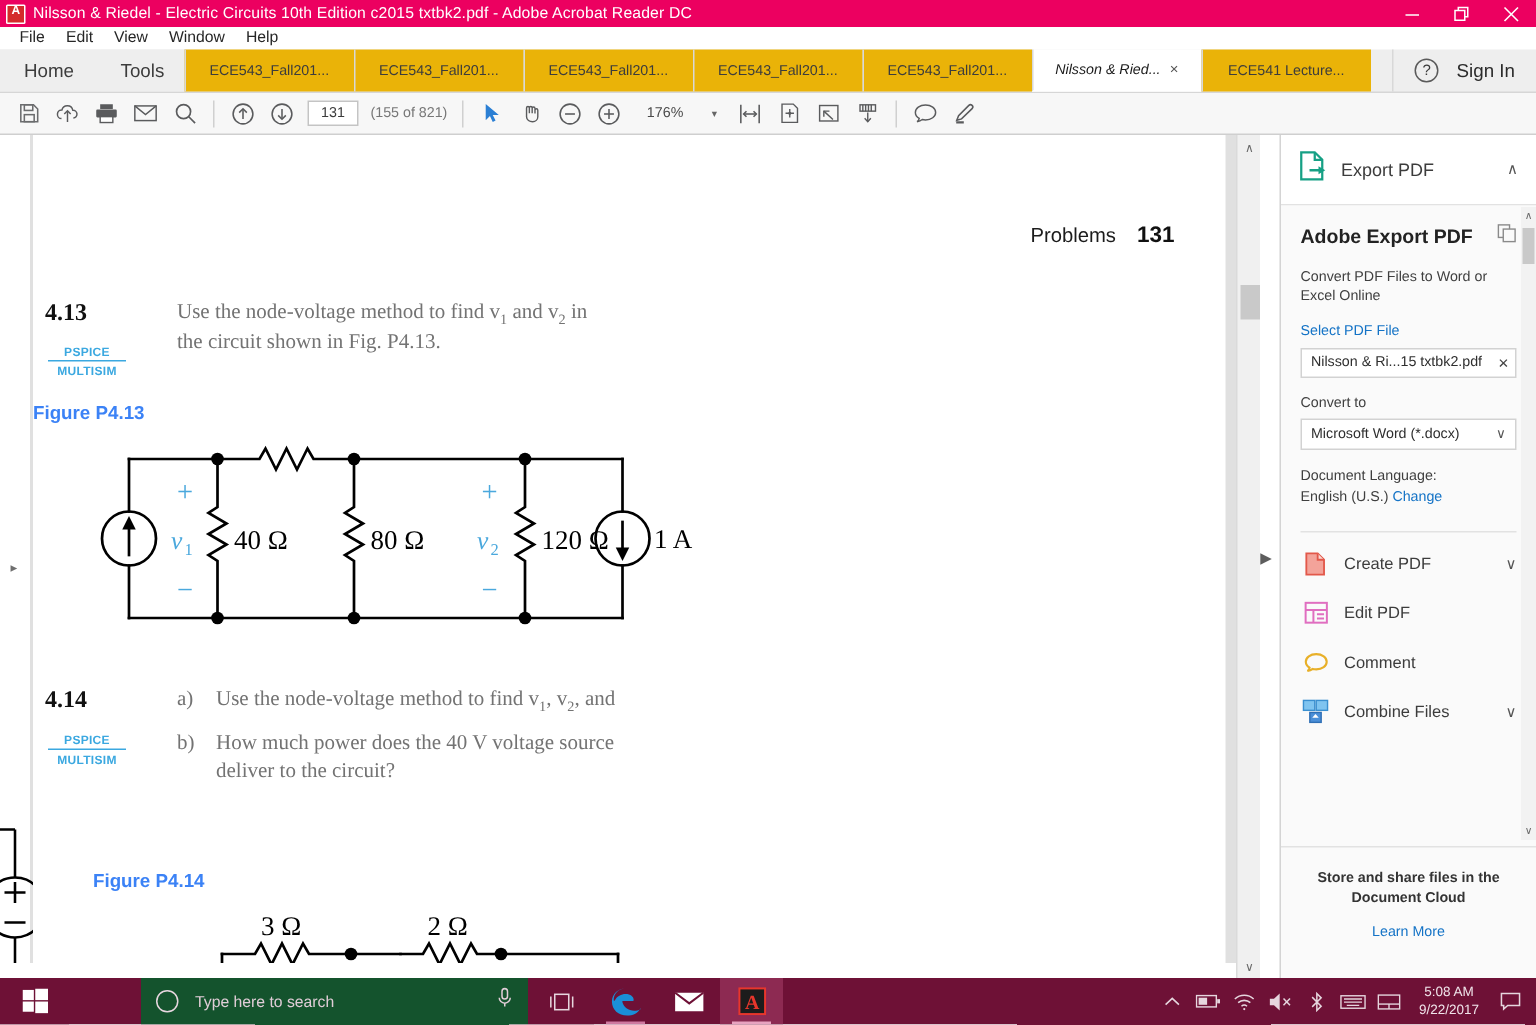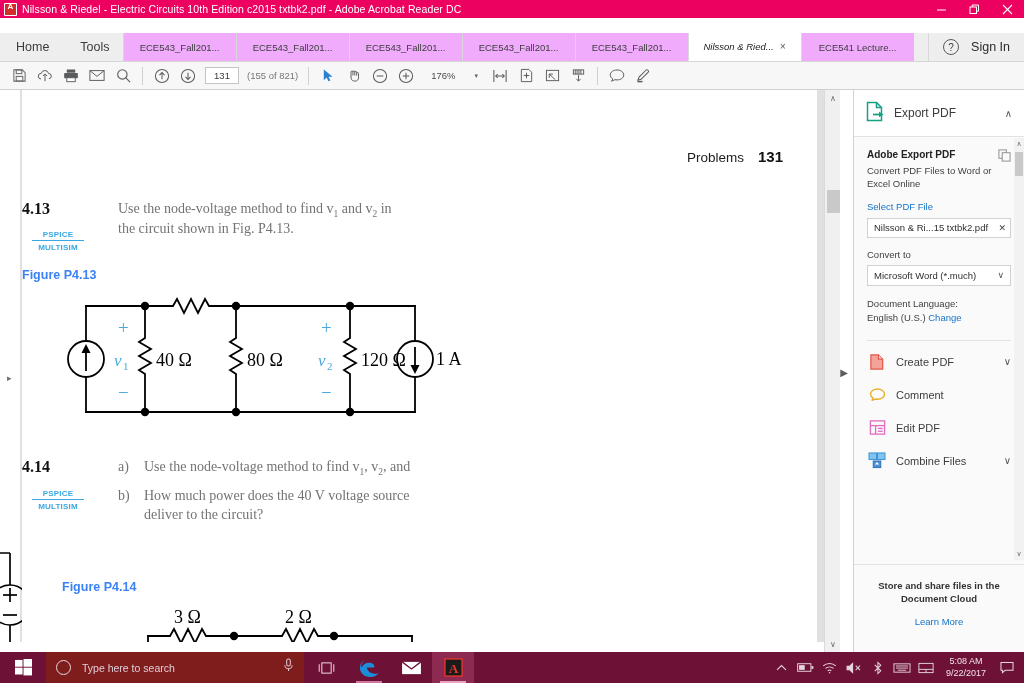--- a/index.html
+++ b/index.html
@@ -55,21 +55,21 @@
     border-bottom: 1px solid #d6d6d6;
   }
   .tab-home, .tab-tools {
     display: flex; align-items: center; justify-content: center;
     font-size: 12.5px; color: #3c3c3c; padding: 0 13px; background: #eeeeee;
   }
   .tab-home { padding-left: 16px; padding-right: 18px; }
   .tab-doc {
     width: 113px; flex: 0 0 113px;
     display: flex; align-items: center; justify-content: center;
-    font-size: 9.5px; color: #3c3c3c; background: #f0abfc;
+    font-size: 9.5px; color: #3c3c3c; background: #eab308;
     border-left: 1px solid #d8d8d8;
     position: relative; overflow: hidden; white-space: nowrap;
   }
   .tab-doc.active { background: #ffffff; border-bottom: 1px solid #ffffff; color: #1a1a1a; font-style: italic; }
   .tab-doc .close-x {
     margin-left: 6px; font-size: 10px; color: #555; line-height: 1;
   }
   .tab-right {
     margin-left: auto; display: flex; align-items: center;
     padding-right: 14px; gap: 12px; border-left: 1px solid #d8d8d8; padding-left: 14px;
@@ -130,21 +130,21 @@
   
   .pg-header {
     position: absolute; right: 34px; top: 58px;
     font-family: "Liberation Sans", sans-serif; display: flex; align-items: baseline; gap: 14px;
   }
   .pg-header .lbl { font-size: 13.5px; color: #1c1c1c; }
   .pg-header .num { font-size: 15px; font-weight: bold; color: #111; }
 
   .prob { position: absolute; display: flex; }
   .prob-num {
-    width: 52px; flex: 0 0 52px; text-align: left; padding-right: 8px;
+    width: 52px; flex: 0 0 52px; text-align: center; padding-right: 8px;
     font-family: "Liberation Serif", serif; font-weight: bold; font-size: 16px; color: #111;
   }
   .prob-body { font-family: "Liberation Serif", serif; font-size: 14px; color: #737373; line-height: 1.32; margin-left: 44px; }
   .tagbox {
     position: absolute; width: 52px; text-align: center;
     font-family: "Liberation Sans", sans-serif; font-weight: bold;
     font-size: 8px; color: #3ba8e0; letter-spacing: 0.2px; margin-left: 10px;
   }
   .tagbox .pspice { border-bottom: 1px solid #3ba8e0; padding-bottom: 1px; display: block; }
   .tagbox .multisim { display: block; margin-top: 2px; }
@@ -179,23 +179,23 @@
     background: #fafafa; border-left: 1px solid #d4d4d4;
   }
   .rp-head {
     height: 47px; display: flex; align-items: center; padding: 0 12px;
     border-bottom: 1px solid #e2e2e2; background: #ffffff;
   }
   .rp-head .title { font-size: 12px; color: #3c3c3c; margin-left: 9px; }
   .rp-head .caret { margin-left: auto; font-size: 10px; color: #555; }
 
   .rp-body { padding: 12px 13px 0 13px; background: #fafafa; }
-  .rp-b-title { font-size: 10px; font-weight: bold; color: #222; display: flex; align-items: flex-start; }
+  .rp-b-title { font-size: 13px; font-weight: bold; color: #222; display: flex; align-items: flex-end; }
   .rp-b-title .copyicon { margin-left: auto; color: #8a8a8a; }
-  .rp-desc { font-size: 9.5px; color: #3f3f3f; line-height: 1.42; margin-top: 0; }
+  .rp-desc { font-size: 9.5px; color: #3f3f3f; line-height: 1.42; margin-top: 13px; }
   .rp-link { font-size: 9.5px; color: #1473c6; margin-top: 10px; }
   .rp-field {
     margin-top: 6px; height: 20px; border: 1px solid #d2d2d2; background: #ffffff;
     display: flex; align-items: center; padding: 0 6px; font-size: 9.5px; color: #2e2e2e;
     overflow: hidden; white-space: nowrap; position: relative;
   }
   .rp-field .clearx { position: absolute; right: 4px; font-size: 9px; color: #444; }
   .rp-label { font-size: 9.5px; color: #3f3f3f; margin-top: 11px; }
   .rp-select {
     margin-top: 5px; height: 21px; border: 1px solid #d2d2d2; background: #ffffff;
@@ -235,22 +235,22 @@
   
   .taskbar {
     position: absolute; left: 0; bottom: 0; width: 1024px; height: 31px;
     background: #6e1136; display: flex; align-items: center;
   }
   .tb-start {
     width: 46px; height: 31px; display: flex; align-items: center; justify-content: center;
     background: #6e1136;
   }
   .tb-search {
-    width: 258px; height: 31px; background: #7f1d1d; display: flex; align-items: center;
-    padding-left: 10px; color: #e8d7e0;
+    width: 258px; height: 31px; background: #14532d; display: flex; align-items: center;
+    padding-left: 10px; color: #e8d7e0; margin-left: 48px;
   }
   .tb-search .circ { width: 15px; height: 15px; border: 1.6px solid #e8d7e0; border-radius: 50%; flex: 0 0 auto; }
   .tb-search .ph { font-size: 10.5px; margin-left: 11px; color: #e0cdd7; }
   .tb-search .mic { margin-left: auto; margin-right: 10px; color: #e0cdd7; }
   .tb-taskview {
     width: 44px; height: 31px; display: flex; align-items: center; justify-content: center;
     color: #e6d6de; font-size: 12px; background: #6e1136;
   }
   .tb-app {
     width: 42px; height: 31px; display: flex; align-items: center; justify-content: center;
@@ -285,20 +285,27 @@
       </div>
       <div class="win-btn">
         <svg width="11" height="11" viewBox="0 0 11 11">
           <line x1="1" y1="1" x2="10" y2="10" stroke="#fff" stroke-width="1.1"></line>
           <line x1="10" y1="1" x2="1" y2="10" stroke="#fff" stroke-width="1.1"></line>
         </svg>
       </div>
     </div>
   </div>
 
+  <div class="menubar">
+    <div class="menu-item">File</div>
+    <div class="menu-item">Edit</div>
+    <div class="menu-item">View</div>
+    <div class="menu-item">Window</div>
+    <div class="menu-item">Help</div>
+  </div>
 
   <div class="tabbar">
     <div class="tab-home">Home</div>
     <div class="tab-tools">Tools</div>
     <div class="tab-doc">
       <span>ECE543_Fall201...</span>
     </div>
     <div class="tab-doc">
       <span>ECE543_Fall201...</span>
     </div>
@@ -642,21 +649,21 @@
         </span>
       </div>
       <div class="rp-desc">Convert PDF Files to Word or Excel Online</div>
       <div class="rp-link">Select PDF File</div>
       <div class="rp-field">
         <span>Nilsson &amp; Ri...15 txtbk2.pdf</span>
         <span class="clearx">✕</span>
       </div>
       <div class="rp-label">Convert to</div>
       <div class="rp-select">
-        <span>Microsoft Word (*.much)</span>
+        <span>Microsoft Word (*.docx)</span>
         <span class="caret">∨</span>
       </div>
       <div class="rp-lang">
         <div>Document Language:</div>
         <div>
           <span>English (U.S.)</span>
           <span class="chg">Change</span>
         </div>
       </div>
       <div class="rp-sep"></div>
@@ -664,43 +671,43 @@
 
     <div class="rp-tool" style="margin-top:4px;">
       <span class="ic">
         <svg width="17" height="18" viewBox="0 0 18 19">
           <path d="M2 2h8l4.5 4.5V17H2z" fill="#f3a39a" stroke="#e2584a" stroke-width="1.3"></path>
           <path d="M10 2v4.5h4.5" fill="#fbd8d3" stroke="#e2584a" stroke-width="1.3"></path>
         </svg>
       </span>
       <span class="lb">Create PDF</span>
       <span class="caret">∨</span>
-    </div>
-    <div class="rp-tool">
-      <span class="ic">
-        <svg width="17" height="16" viewBox="0 0 18 17" fill="none" stroke="#e8b029" stroke-width="1.5">
-          <path d="M9 2.2c-4.2 0-7.4 2.4-7.4 5.4 0 1.7 1 3.2 2.7 4.2-.2 1-.8 1.9-1.5 2.4 1.4-.2 2.8-.8 3.7-1.5.8.2 1.6.3 2.5.3 4.2 0 7.4-2.4 7.4-5.4S13.2 2.2 9 2.2z"></path>
-        </svg>
-      </span>
-      <span class="lb">Comment</span>
     </div>
     <div class="rp-tool">
       <span class="ic">
         <svg width="17" height="17" viewBox="0 0 18 18" fill="none" stroke="#e06ec0" stroke-width="1.4">
           <rect x="1.5" y="2" width="15" height="14"></rect>
           <line x1="1.5" y1="7" x2="16.5" y2="7"></line>
             <line x1="7" y1="7" x2="7" y2="16"></line>
           <line x1="9.5" y1="10" x2="14.5" y2="10"></line>
             <line x1="9.5" y1="13" x2="14.5" y2="13"></line>
         </svg>
       </span>
       <span class="lb">Edit PDF</span>
     </div>
     <div class="rp-tool">
       <span class="ic">
+        <svg width="17" height="16" viewBox="0 0 18 17" fill="none" stroke="#e8b029" stroke-width="1.5">
+          <path d="M9 2.2c-4.2 0-7.4 2.4-7.4 5.4 0 1.7 1 3.2 2.7 4.2-.2 1-.8 1.9-1.5 2.4 1.4-.2 2.8-.8 3.7-1.5.8.2 1.6.3 2.5.3 4.2 0 7.4-2.4 7.4-5.4S13.2 2.2 9 2.2z"></path>
+        </svg>
+      </span>
+      <span class="lb">Comment</span>
+    </div>
+    <div class="rp-tool">
+      <span class="ic">
         <svg width="18" height="17" viewBox="0 0 19 18">
           <rect x="1" y="1" width="8" height="7" fill="#7fc4f0" stroke="#3a8fd0" stroke-width="1"></rect>
           <rect x="10" y="1" width="8" height="7" fill="#7fc4f0" stroke="#3a8fd0" stroke-width="1"></rect>
           <rect x="5.5" y="9.5" width="8" height="7" fill="#4b8fd8" stroke="#2f6fb5" stroke-width="1"></rect>
           <polygon points="9.5,10.5 7.2,13.2 11.8,13.2" fill="#ffffff"></polygon>
         </svg>
       </span>
       <span class="lb">Combine Files</span>
       <span class="caret">∨</span>
     </div>

